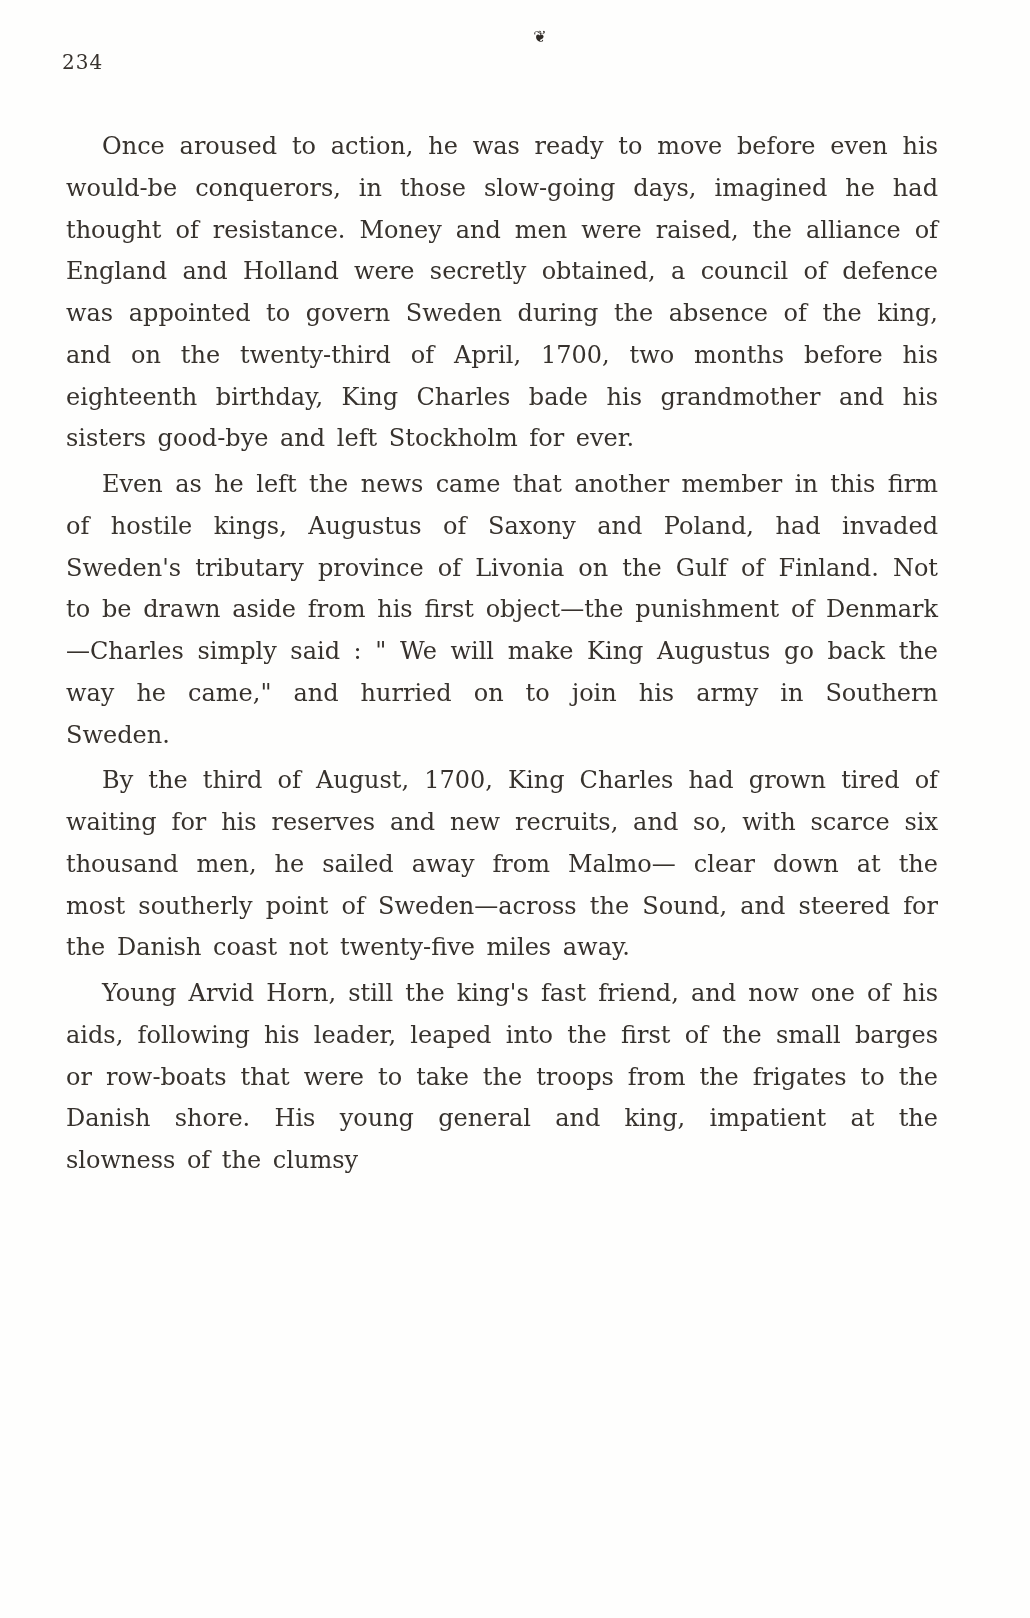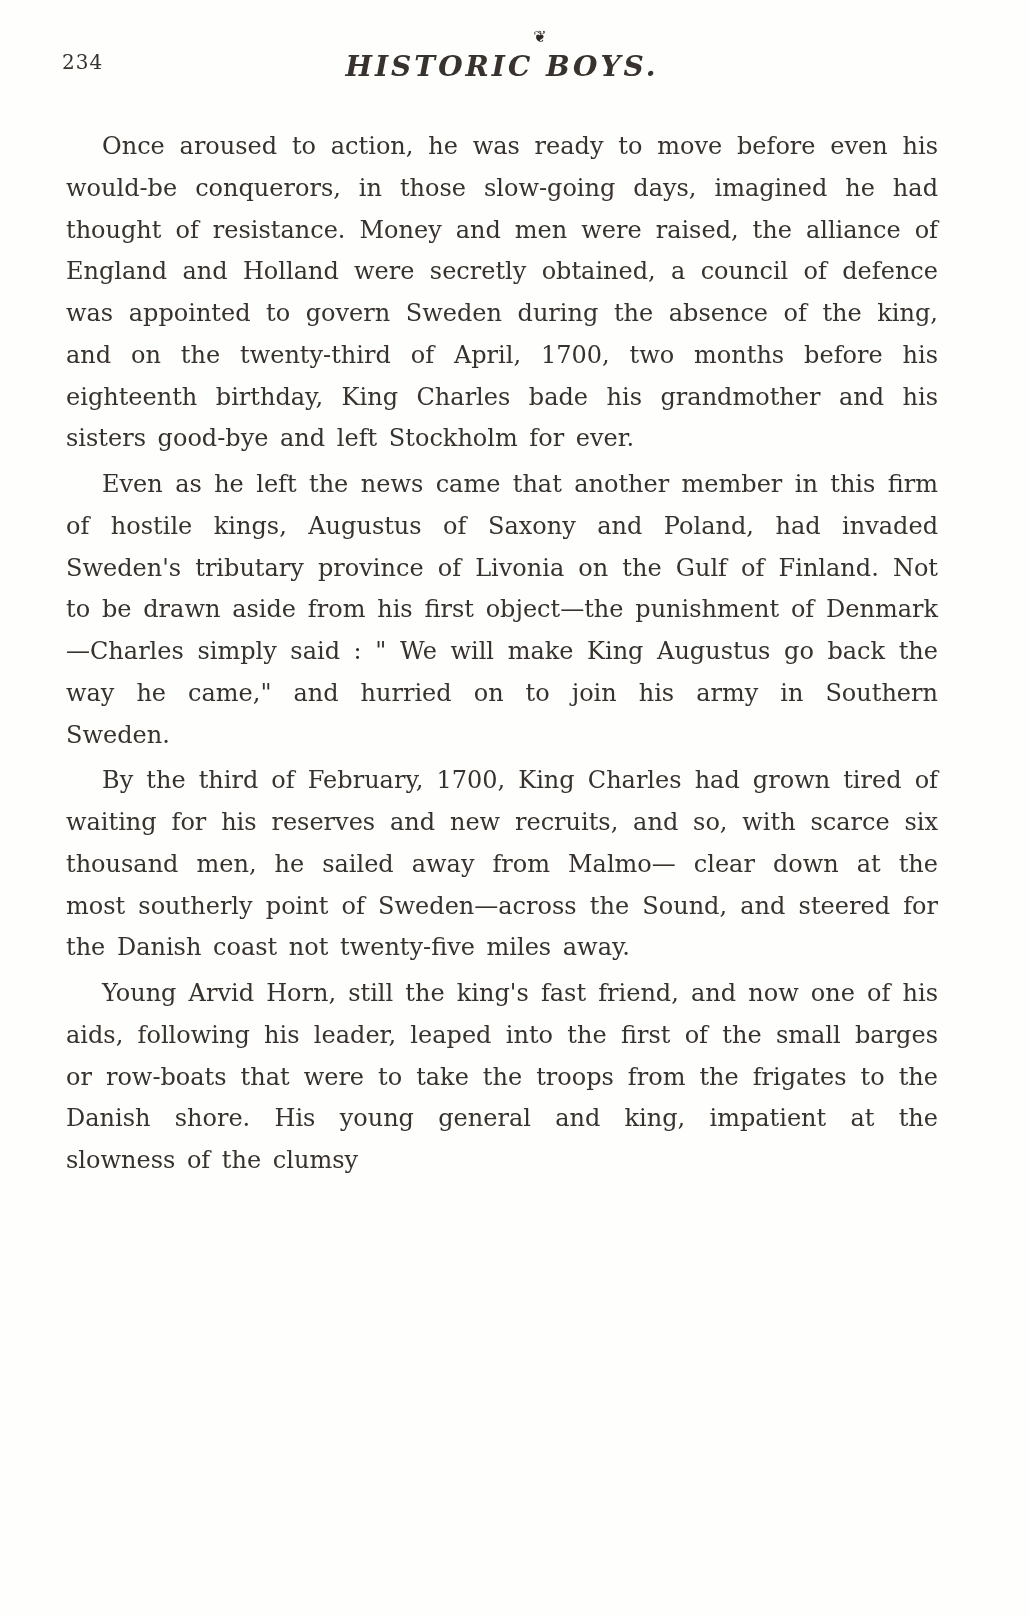--- a/index.html
+++ b/index.html
@@ -66,24 +66,23 @@
 </style>
 </head>
 <body>
 
 <div class="page">
 
   <div class="running-head">
     <div class="page-number">234</div>
     <div class="head-title-wrap">
       <span class="ornament">❦</span>
-      <span class="head-title">HISTORIC BOYS.</span>
     </div>
   </div>
 
   <div class="body-text">
     <p>Once aroused to action, he was ready to move before even his would-be conquerors, in those slow-going days, imagined he had thought of resistance.  Money and men were raised, the alliance of England and Holland were secretly obtained, a council of defence was appointed to govern Sweden during the absence of the king, and on the twenty-third of April, 1700, two months before his eighteenth birthday, King Charles bade his grandmother and his sisters good-bye and left Stockholm for ever.</p>
     <p>Even as he left the news came that another member in this firm of hostile kings, Augustus of Saxony and Poland, had invaded Sweden's tributary province of Livonia on the Gulf of Finland.  Not to be drawn aside from his first object—the punishment of Denmark—Charles simply said : " We will make King Augustus go back the way he came," and hurried on to join his army in Southern Sweden.</p>
-    <p>By the third of February, 1700, King Charles had grown tired of waiting for his reserves and new recruits, and so, with scarce six thousand men, he sailed away from Malmo— clear down at the most southerly point of Sweden—across the Sound, and steered for the Danish coast not twenty-five miles away.</p>
+    <p>By the third of August, 1700, King Charles had grown tired of waiting for his reserves and new recruits, and so, with scarce six thousand men, he sailed away from Malmo— clear down at the most southerly point of Sweden—across the Sound, and steered for the Danish coast not twenty-five miles away.</p>
     <p>Young Arvid Horn, still the king's fast friend, and now one of his aids, following his leader, leaped into the first of the small barges or row-boats that were to take the troops from the frigates to the Danish shore.  His young general and king, impatient at the slowness of the clumsy</p>
   </div>
 
 </div>
 
 </body></html>

